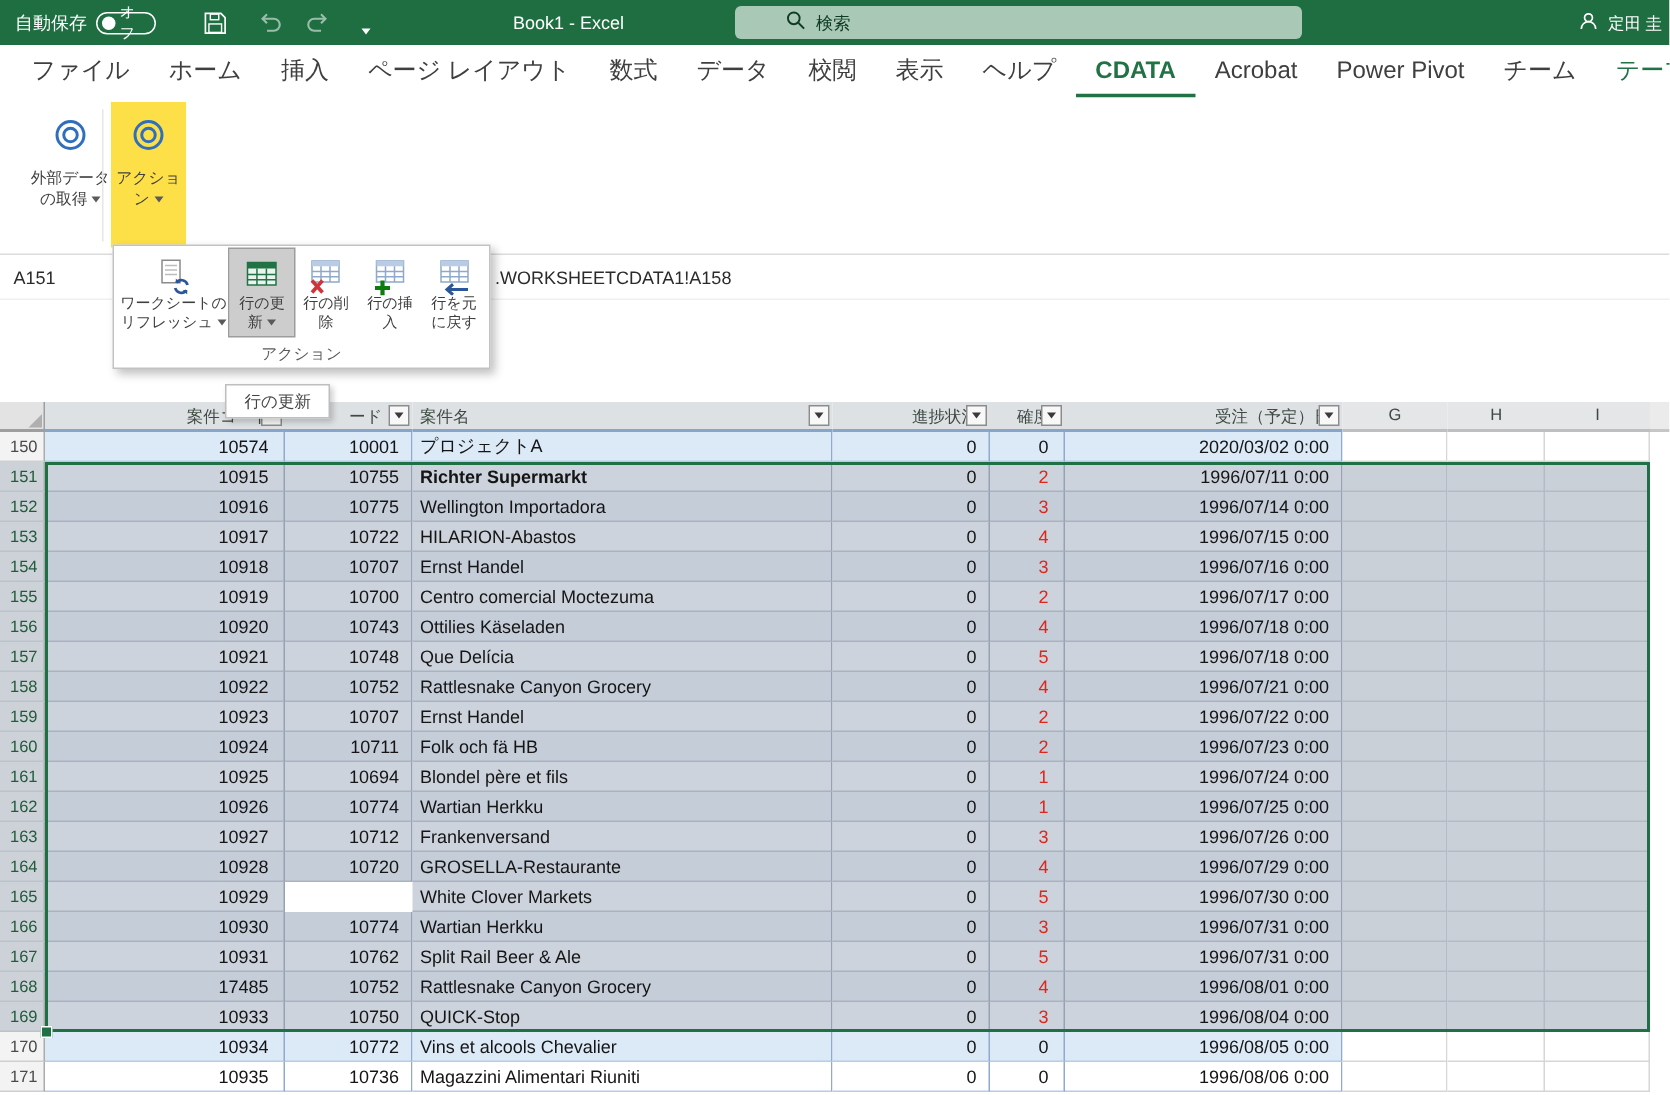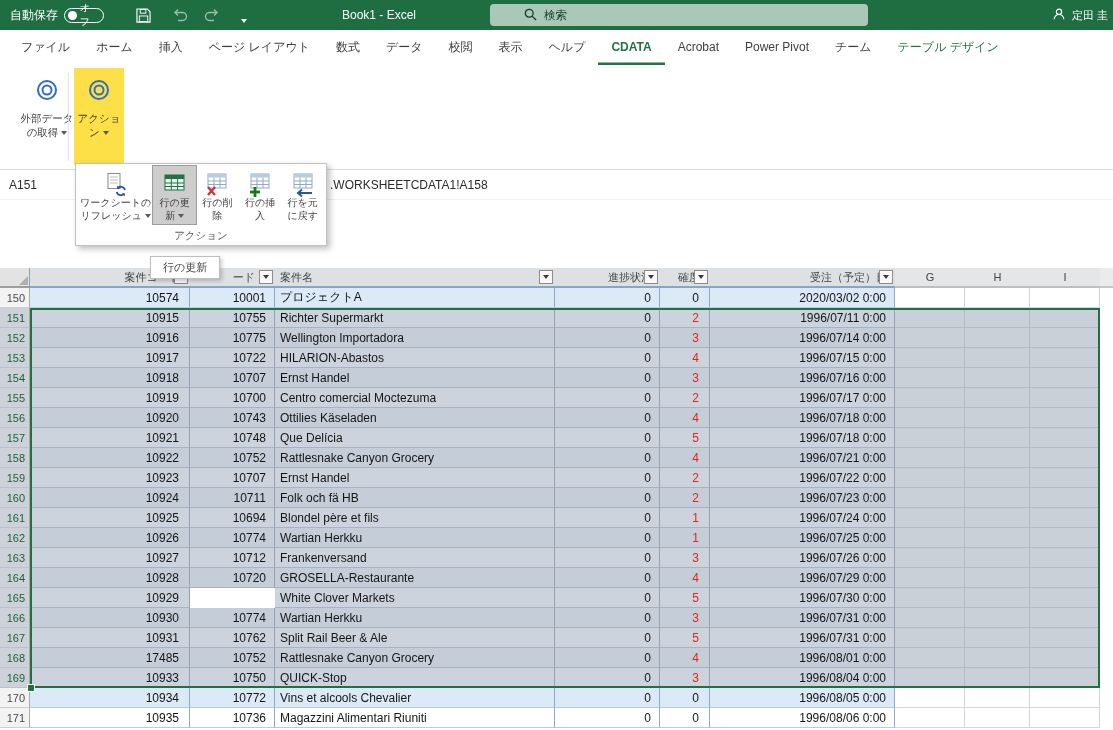--- a/index.html
+++ b/index.html
@@ -13,21 +13,21 @@
   .as-state{font-size:10px;color:#fff}
   .tb-icon{position:absolute;top:7px;height:16px;display:flex;align-items:center}
   .tb-save{left:136px}.tb-undo{left:172px;opacity:.55}.tb-redo{left:203px;opacity:.55}
   .tb-caret{position:absolute;left:238px;top:13px}
   .doc-title{position:absolute;left:342px;top:0;line-height:30px}
   .searchbox{position:absolute;left:490px;top:4px;width:378px;height:22px;background:#A9C9B6;border-radius:4px;
              display:flex;align-items:center;padding-left:34px;gap:7px;color:#0D3B23;font-size:11.5px;box-sizing:border-box}
   .user{position:absolute;right:5px;top:0;height:30px;display:flex;align-items:center;gap:6px;font-size:11px}
   
   .tabsrow{position:absolute;top:30px;left:0;width:1113px;height:35px;background:#fff;display:flex;padding-left:8px;box-sizing:border-box}
-  .tab{padding:0 13px;line-height:35px;font-size:12px;color:#3F3F3F;white-space:nowrap}
+  .tab{padding:0 13px;line-height:35px;font-size:16px;color:#3F3F3F;white-space:nowrap}
   .tab.active{color:#217346;font-weight:bold;box-shadow:inset 0 -2.5px 0 #217346}
   .tab.ctx{color:#217346}
   
   .ribbon{position:absolute;top:65px;left:0;width:1113px;height:105px;background:#fff;border-bottom:1px solid #DCDCDC;box-sizing:border-box}
   .rbtn{position:absolute;top:3px;height:97px;display:flex;flex-direction:column;align-items:center;padding-top:9px;
         font-size:10.5px;color:#3F3F3F;text-align:center;box-sizing:border-box}
   .rbtn .lblwrap{margin-top:7px;line-height:1.3}
   .rbtn .lbl{white-space:pre-line}
   #btn-external{left:18px;width:58px}
   #btn-action{left:74px;width:50px;background:#fde047}
@@ -247,21 +247,21 @@
       <div class="cell col-f tbl bblue" style="width: 185px;">2020/03/02 0:00</div>
       <div class="cell col-g grid" style="width: 70px;"></div>
       <div class="cell col-h grid" style="width: 65px;"></div>
       <div class="cell col-i grid" style="width: 70px;"></div>
       <div class="fillercell"></div>
     </div>
     <div class="row">
       <div class="rn sel">151</div>
       <div class="cell col-a tbl bwhite sel" style="width: 160px;">10915</div>
       <div class="cell col-b tbl bwhite sel" style="width: 85px;">10755</div>
-      <div class="cell col-c tbl bwhite sel" style="width: 280px;">Richter Supermarkt</div>
+      <div class="cell col-c tbl bwhite sel" style="width: 280px; font-weight: bold;">Richter Supermarkt</div>
       <div class="cell col-d tbl bwhite sel" style="width: 105px;">0</div>
       <div class="cell col-e tbl bwhite sel" style="width: 50px; color: rgb(224, 38, 26);">2</div>
       <div class="cell col-f tbl bwhite sel" style="width: 185px;">1996/07/11 0:00</div>
       <div class="cell col-g grid sel" style="width: 70px;"></div>
       <div class="cell col-h grid sel" style="width: 65px;"></div>
       <div class="cell col-i grid sel" style="width: 70px;"></div>
       <div class="fillercell"></div>
     </div>
     <div class="row">
       <div class="rn sel">152</div>

